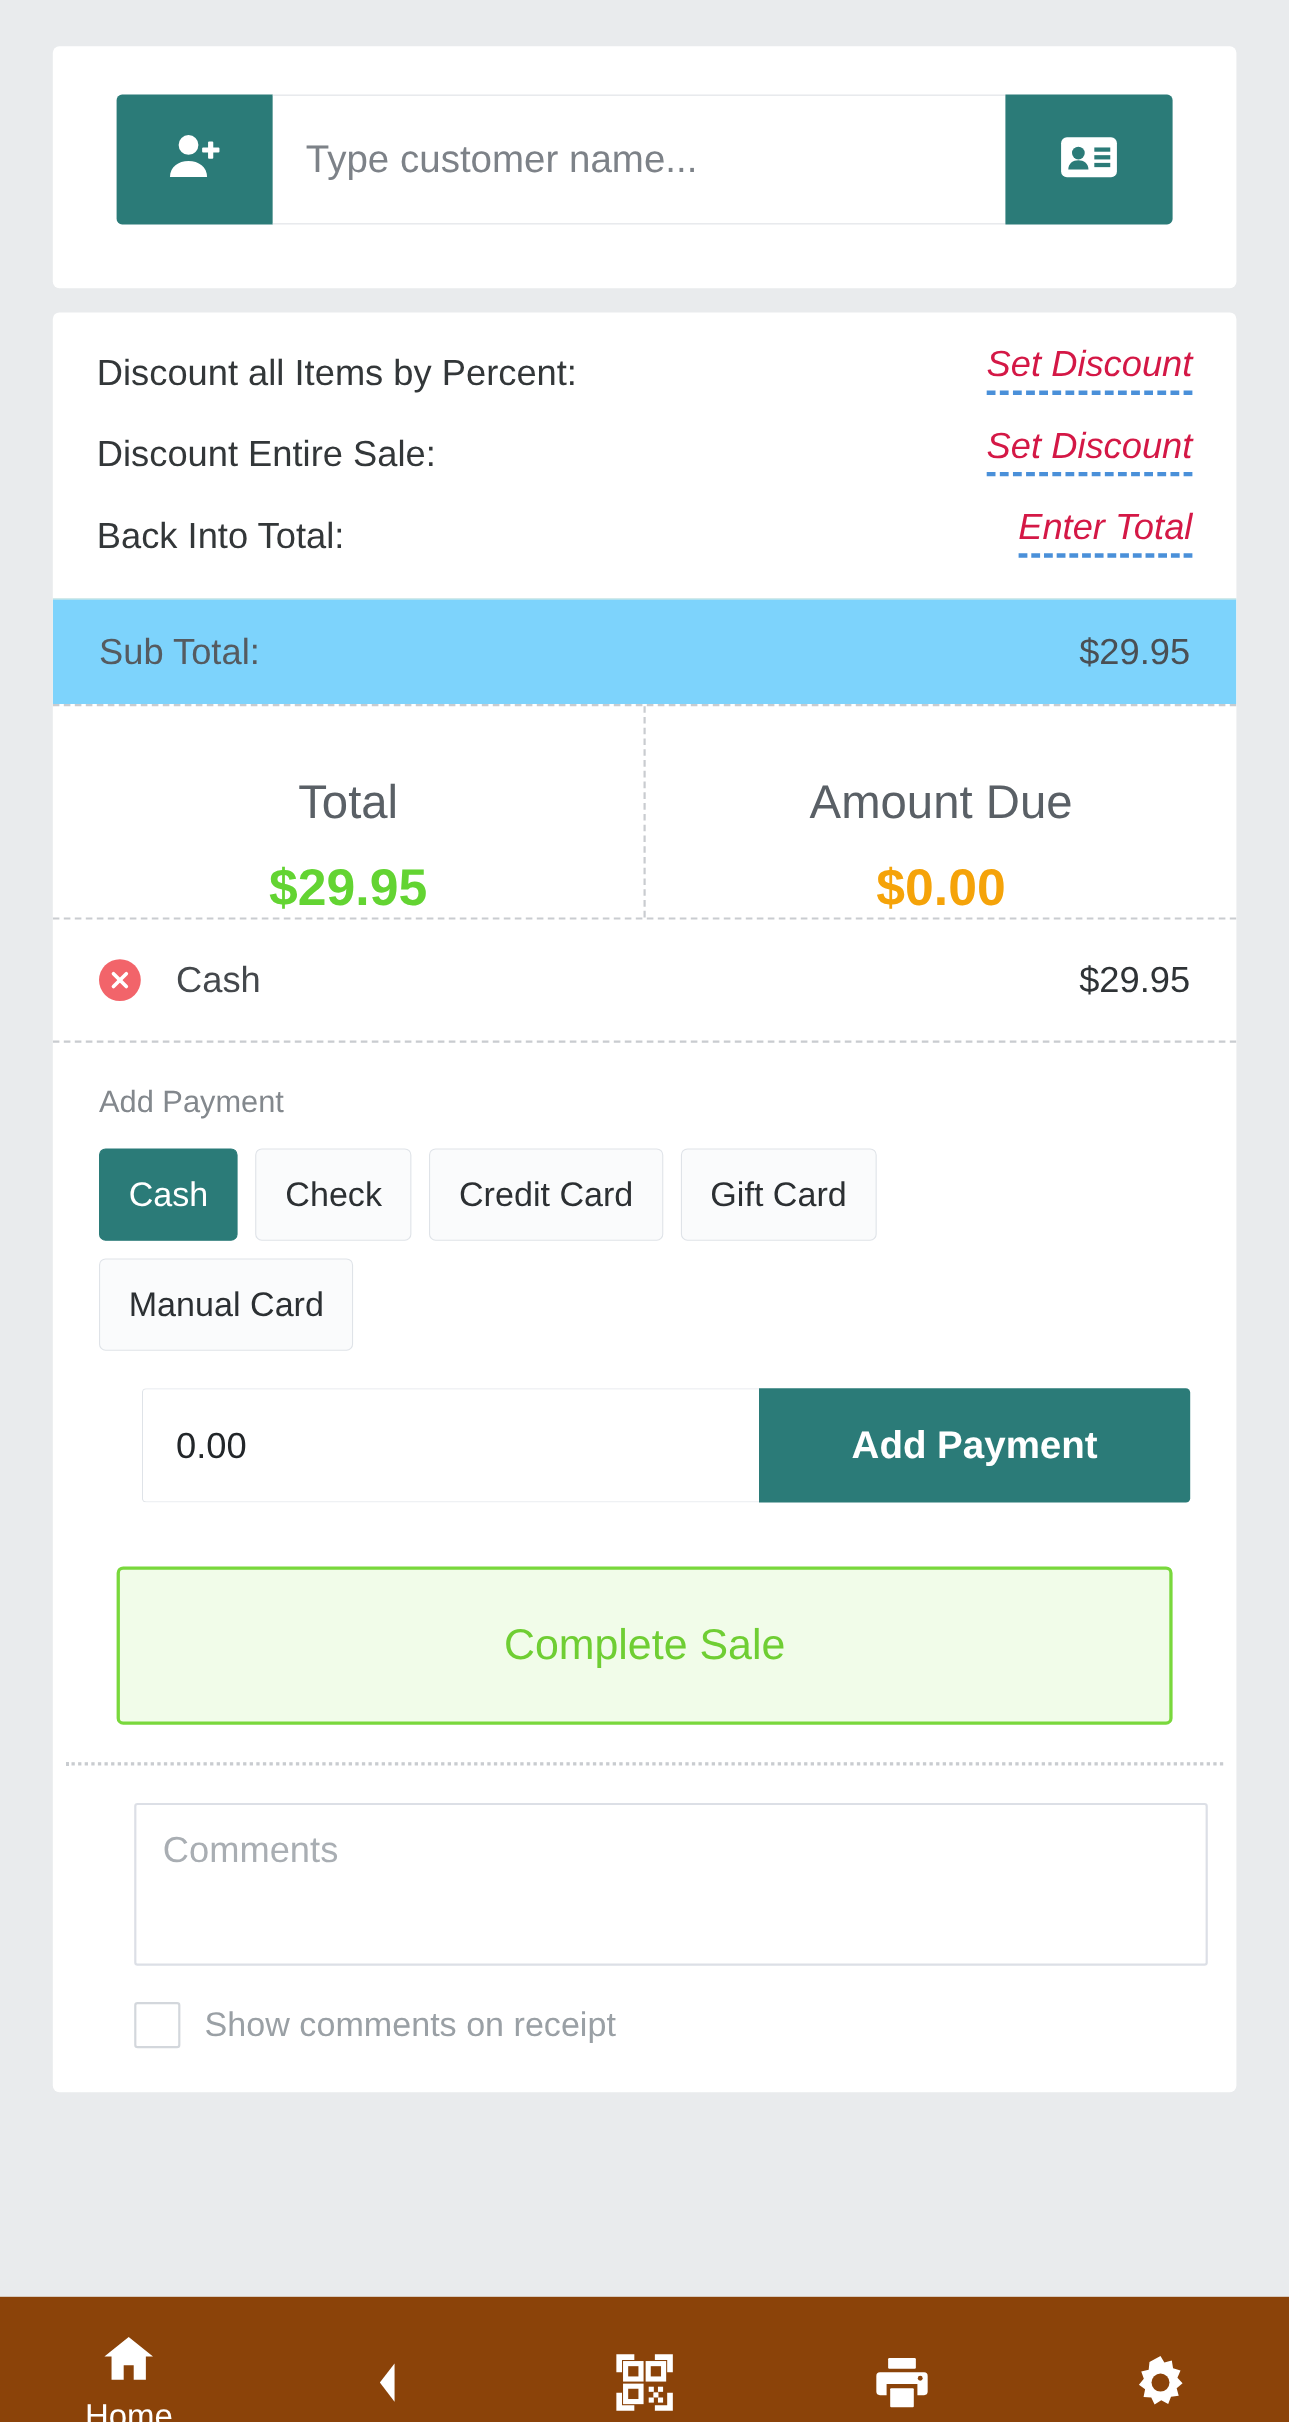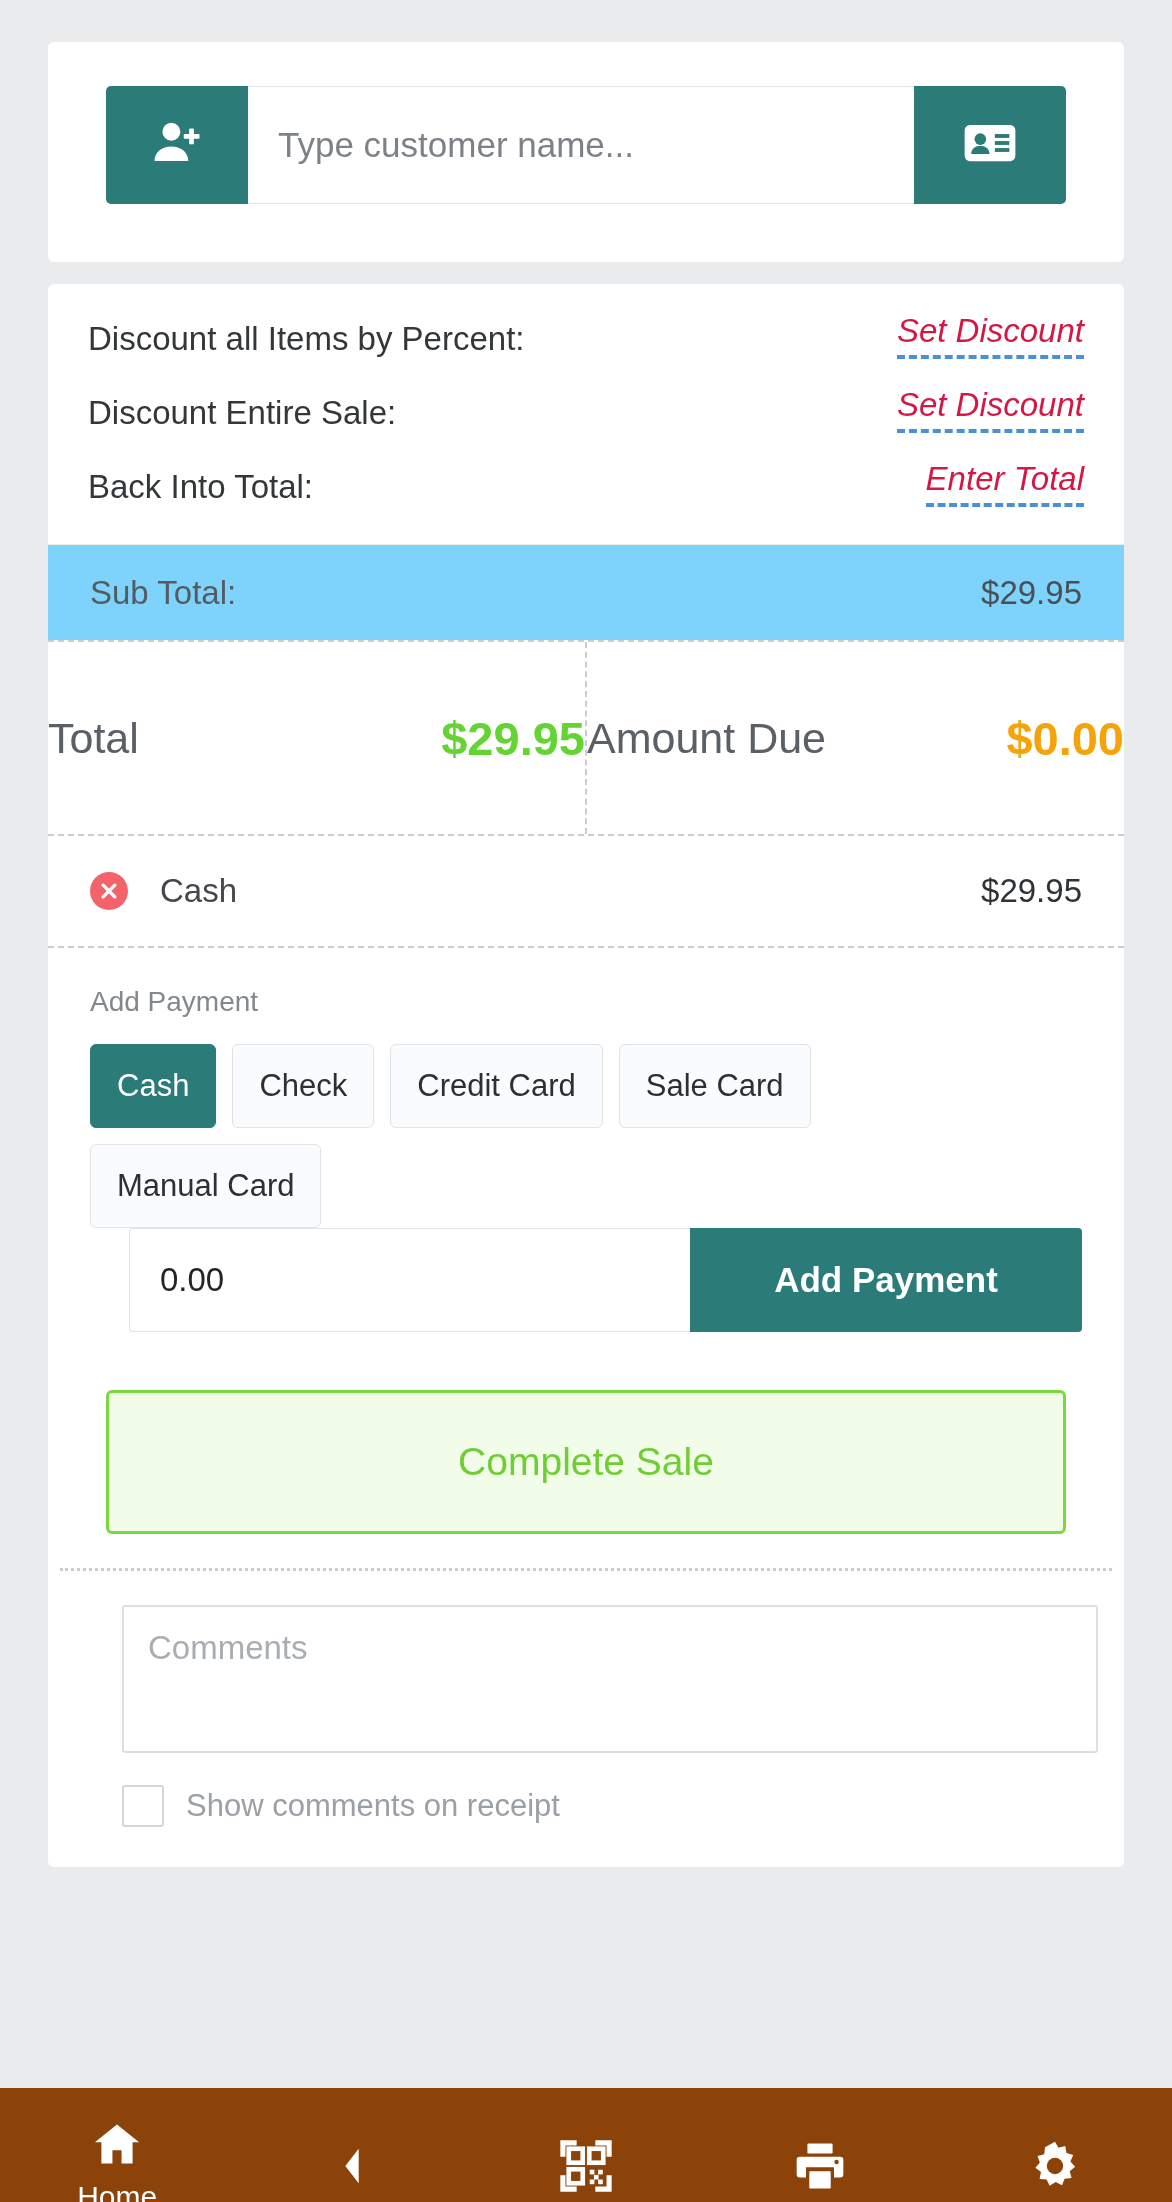--- a/index.html
+++ b/index.html
@@ -120,23 +120,23 @@
   
   .totals-row {
     display: flex;
     border-top: 2px dashed #c9ccd0;
     border-bottom: 2px dashed #c9ccd0;
     height: 196px;
   }
   .total-cell {
     flex: 1;
     display: flex;
-    flex-direction: row;
-    align-items: center;
-    justify-content: space-between;
+    flex-direction: column;
+    align-items: center;
+    justify-content: flex-end;
     gap: 24px;
   }
   .total-cell.left { border-right: 2px dashed #c9ccd0; }
   .total-title { font-size: 43px; color: #5a6066; font-weight: normal; }
   .total-amount { font-size: 47px; font-weight: bold; }
   .amt-green { color: #63d432; }
   .amt-orange { color: #f5a309; }
 
   
   .payment-line {
@@ -176,20 +176,21 @@
     cursor: pointer;
   }
   .method-btn.active {
     background: #2b7b78;
     border-color: #2b7b78;
     color: #ffffff;
   }
 
   .amount-row {
     display: flex;
+    margin-top: 34px;
     height: 104px;
     padding-left: 39px;
   }
   .amount-input {
     flex: 1;
     border: 1px solid #dfe3e8;
     border-right: none;
     border-radius: 4px 0 0 4px;
     font-size: 33px;
     color: #222629;
@@ -368,21 +369,21 @@
       <span class="pay-amt">$29.95</span>
     </div>
 
     <div class="addpay-block">
       <div class="addpay-title">Add Payment</div>
 
       <div class="method-row">
         <button class="method-btn active">Cash</button>
         <button class="method-btn">Check</button>
         <button class="method-btn">Credit Card</button>
-        <button class="method-btn">Sale Card</button>
+        <button class="method-btn">Gift Card</button>
       </div>
       <div class="method-row" style="margin-top:16px;">
         <button class="method-btn">Manual Card</button>
       </div>
 
       <div class="amount-row">
         <input class="amount-input" type="text" value="0.00" style="">
         <button class="addpay-btn">Add Payment</button>
       </div>
     </div>

